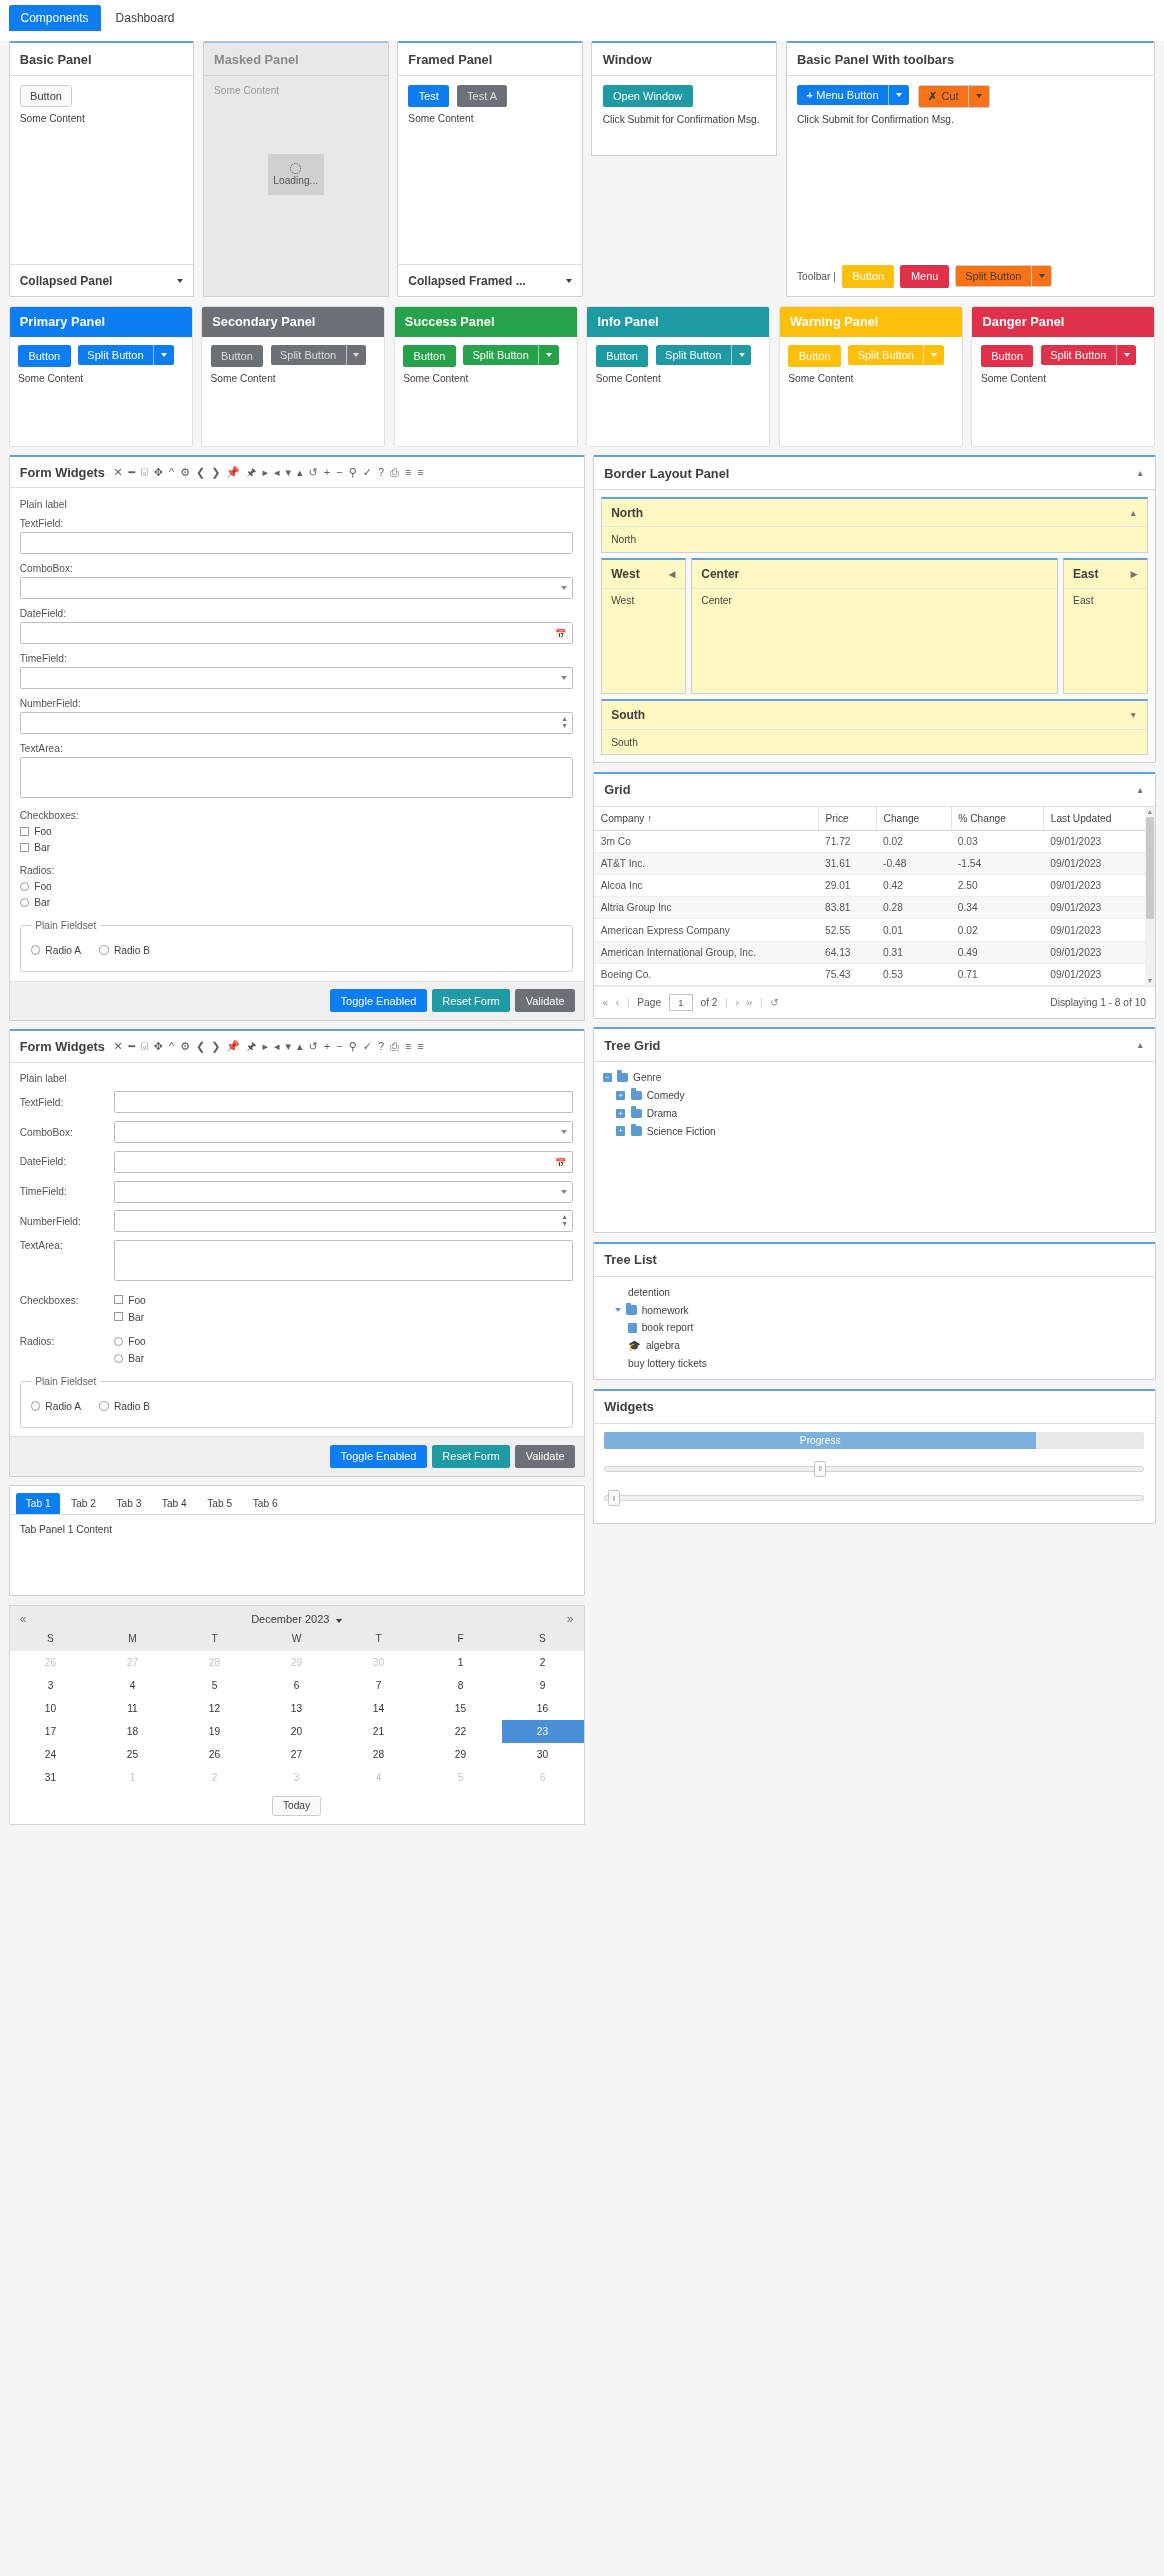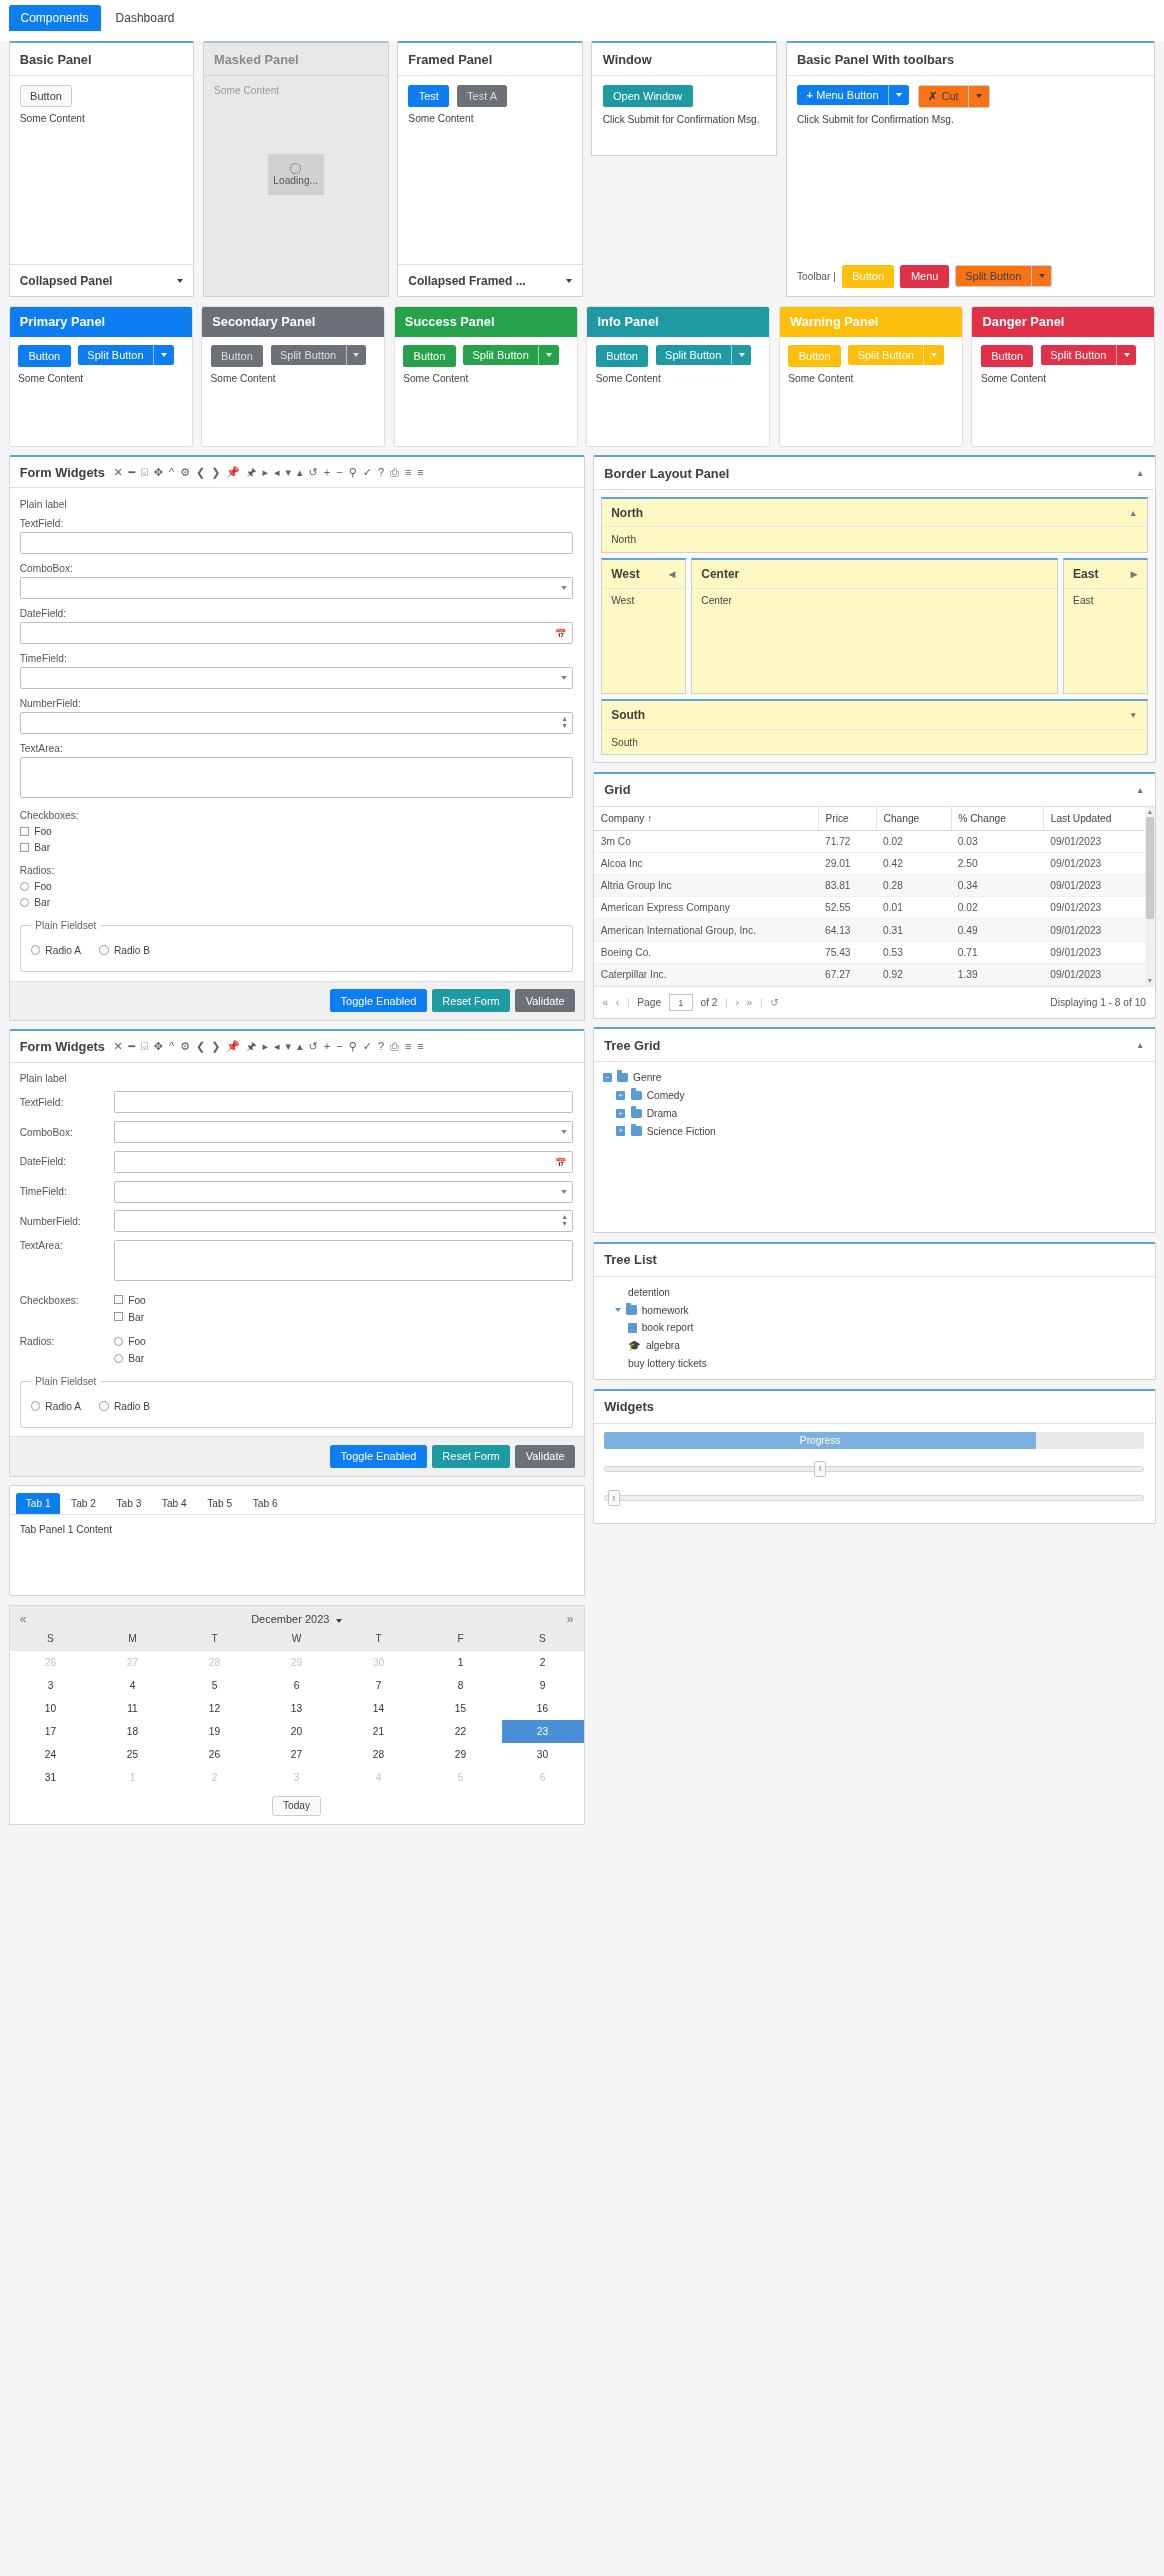--- a/index.html
+++ b/index.html
@@ -723,20 +723,27 @@
               </tr>
             </thead>
             <tbody id="grid-body">
                 <tr>
                   <td>3m Co</td>
                   <td>71.72</td>
                   <td>0.02</td>
                   <td>0.03</td>
                   <td>09/01/2023</td>
                 </tr>
+                <tr class="alt">
+                  <td>AT&amp;T Inc.</td>
+                  <td>31.61</td>
+                  <td>-0.48</td>
+                  <td>-1.54</td>
+                  <td>09/01/2023</td>
+                </tr>
                 <tr>
                   <td>Alcoa Inc</td>
                   <td>29.01</td>
                   <td>0.42</td>
                   <td>2.50</td>
                   <td>09/01/2023</td>
                 </tr>
                 <tr class="alt">
                   <td>Altria Group Inc</td>
                   <td>83.81</td>
@@ -758,27 +765,20 @@
                   <td>0.49</td>
                   <td>09/01/2023</td>
                 </tr>
                 <tr>
                   <td>Boeing Co.</td>
                   <td>75.43</td>
                   <td>0.53</td>
                   <td>0.71</td>
                   <td>09/01/2023</td>
                 </tr>
-                <tr class="alt">
-                  <td>Caterpillar Inc.</td>
-                  <td>67.27</td>
-                  <td>0.92</td>
-                  <td>1.39</td>
-                  <td>09/01/2023</td>
-                </tr>
               </tbody>
           </table>
           <div class="vsb">
             <div class="ar" style="top:1.7px">▲</div>
             <div class="thumb"></div>
             <div class="ar" style="bottom:1.7px">▼</div>
           </div>
         </div>
         <div class="pager">
           <i>«</i>

